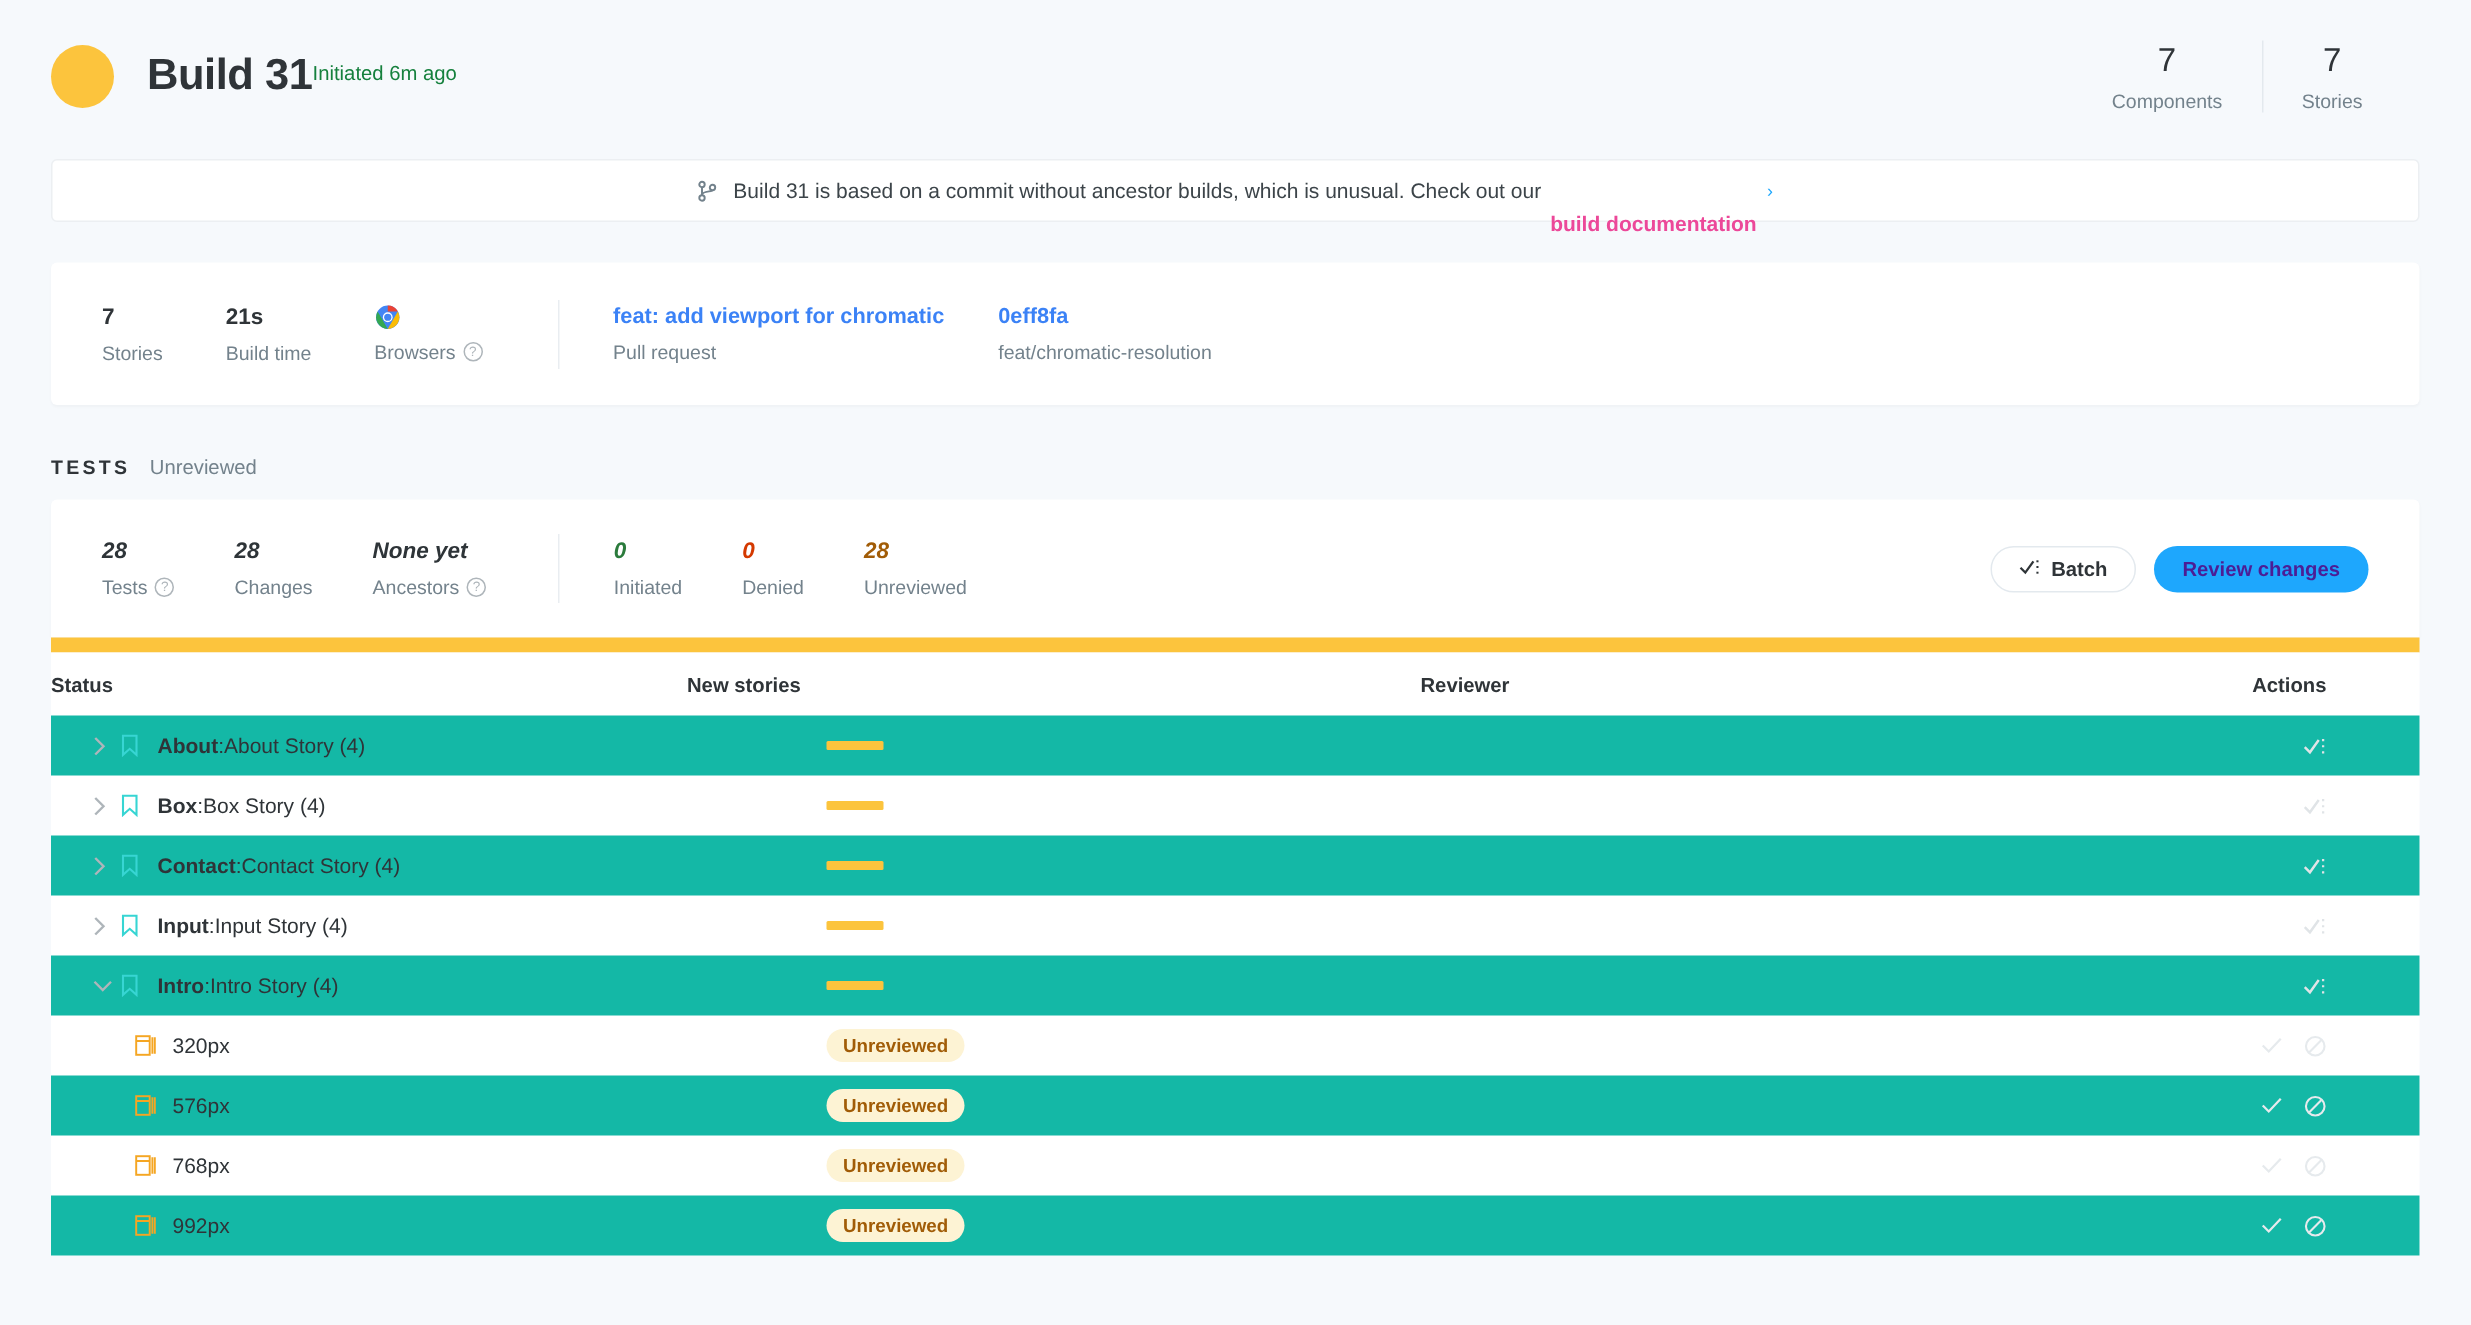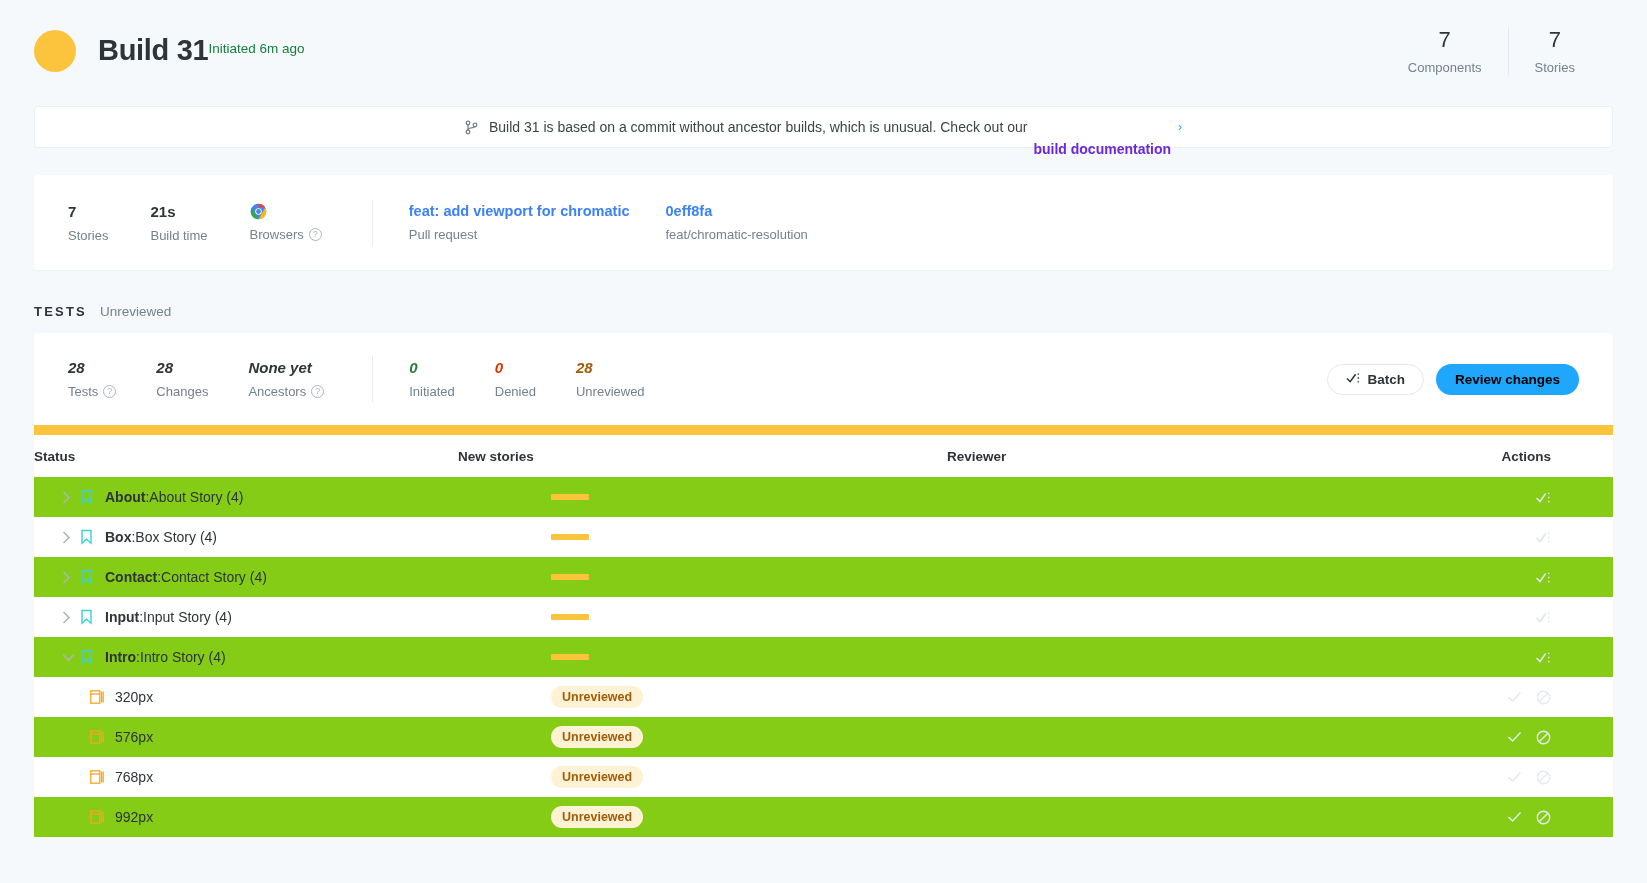--- a/index.html
+++ b/index.html
@@ -78,21 +78,21 @@
     justify-content: center;
     font-size: 14px;
     color: #3c4449;
   }
   .notice-icon {
     margin-right: 11px;
     display: inline-flex;
     color: #73828c;
   }
   .notice-link {
-    color: #6d28d9;
+    color: #ec4899;
     font-weight: bold;
     margin-left: 6px;
     cursor: pointer;
     text-decoration: none;
     margin-top: 44px;
   }
   .notice-chevron {
     color: #1ea7fd;
     margin-left: 7px;
     font-size: 12px;
@@ -222,21 +222,21 @@
     cursor: pointer;
     font-family: inherit;
   }
   .btn-review {
     height: 31px;
     padding: 0 19px;
     margin-left: 12px;
     border-radius: 16px;
     border: none;
     background: #1ea7fd;
-    color: #000000;
+    color: #4c1d95;
     font-size: 13.5px;
     font-weight: bold;
     cursor: pointer;
     font-family: inherit;
   }
 
   
   .progress-bar {
     margin: 0 34px;
     height: 10px;
@@ -249,21 +249,21 @@
     background: #ffffff;
   }
   .trow {
     display: flex;
     align-items: center;
     height: 40px;
     padding: 0 28px 0 0;
   }
   .thead { height: 42px; }
   .thead .cell { font-size: 13.5px; font-weight: bold; color: #2f3438; }
-  .row-alt { background: #84cc16; }
+  .row-alt { background: #14b8a6; }
   .col-name { width: 517px; display: flex; align-items: center; padding-left: 28px; }
   .col-status { width: 396px; display: flex; align-items: center; }
   .col-reviewer { width: 388px; display: flex; align-items: center; }
   .col-actions { flex: 1; display: flex; align-items: center; justify-content: flex-end; padding-right: 34px; }
 
   .chevron {
     width: 16px;
     color: #aeb5ba;
     font-size: 12px;
     display: inline-flex;

